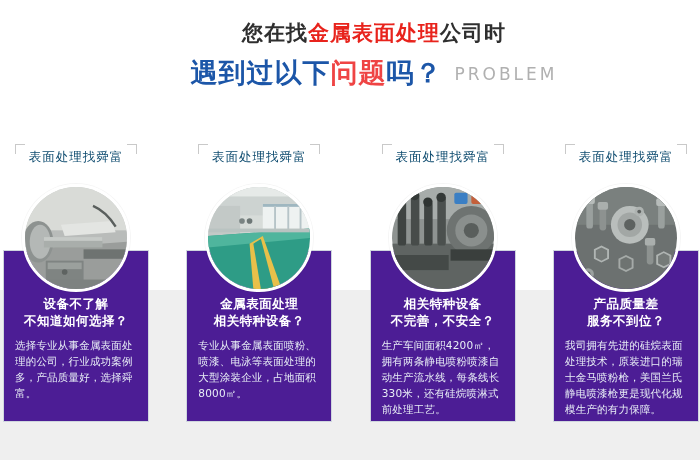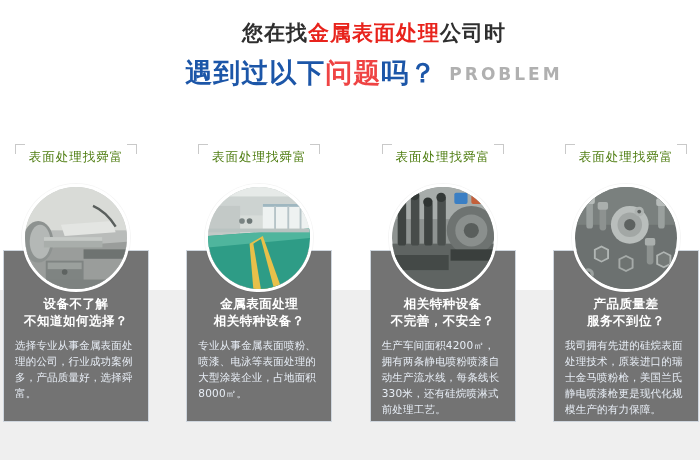--- a/index.html
+++ b/index.html
@@ -27,21 +27,21 @@
   .head-line2{
     margin-top:8px; line-height:34px; white-space:nowrap;
   }
   .head-line2 .blue{
     font-size:27px; font-weight:700; color:#1c56a8; letter-spacing:1px;
   }
   .head-line2 .red{
     font-size:27px; font-weight:700; color:#ef4444; letter-spacing:1px;
   }
   .head-en{
-    font-size:17px; color:#b0b0b0; letter-spacing:3px; font-weight:700;
+    font-size:17px; color:#b0b0b0; letter-spacing:3px; font-weight:400;
     margin-left:12px; vertical-align:2px;
   }
 
   
   .cards{
     position:absolute; left:3px; top:140px; width:696px; height:290px;
     display:flex; justify-content:space-between; z-index:4;
   }
   .card{ width:146px; position:relative; }
 
@@ -50,39 +50,39 @@
     position:relative; height:34px; margin:0 6px;
     display:flex; align-items:center; justify-content:center;
   }
   .card-label .brk{
     position:absolute; top:4px; width:10px; height:10px;
     border-color:#c9c9c9; border-style:solid;
   }
   .card-label .brk.l{ left:6px;  border-width:1px 0 0 1px; }
   .card-label .brk.r{ right:6px; border-width:1px 1px 0 0; }
   .card-label .txt{
-    font-size:12.5px; color:#4d7c0f; letter-spacing:1px; white-space:nowrap;
+    font-size:12.5px; color:#0c4a6e; letter-spacing:1px; white-space:nowrap;
   }
 
   
   .card-photo-wrap{
     position:absolute; left:50%; transform:translateX(-50%);
     top:44px; width:108px; height:108px; z-index:6;
   }
   .card-photo{
     width:108px; height:108px; border-radius:50%;
     border:3px solid #ffffff; overflow:hidden; position:relative;
     box-shadow:0 0 0 1px rgba(0,0,0,.04);
   }
   .card-photo svg{ display:block; width:100%; height:100%; }
 
   
   .card-panel{
     position:absolute; left:0; top:110px; width:146px; height:172px;
-    background:#737373; border:1px solid #cfd6de;
+    background:#4c1d95; border:1px solid #cfd6de;
     padding:44px 11px 10px 11px; text-align:center;
   }
   .panel-title{
     font-size:12.5px; font-weight:700; color:#ffffff;
     line-height:17px; letter-spacing:.5px; margin-bottom:8px;
   }
   .panel-body{
     font-size:10.5px; color:#e8eef6; line-height:16px;
     text-align:left; letter-spacing:.2px;
   }

